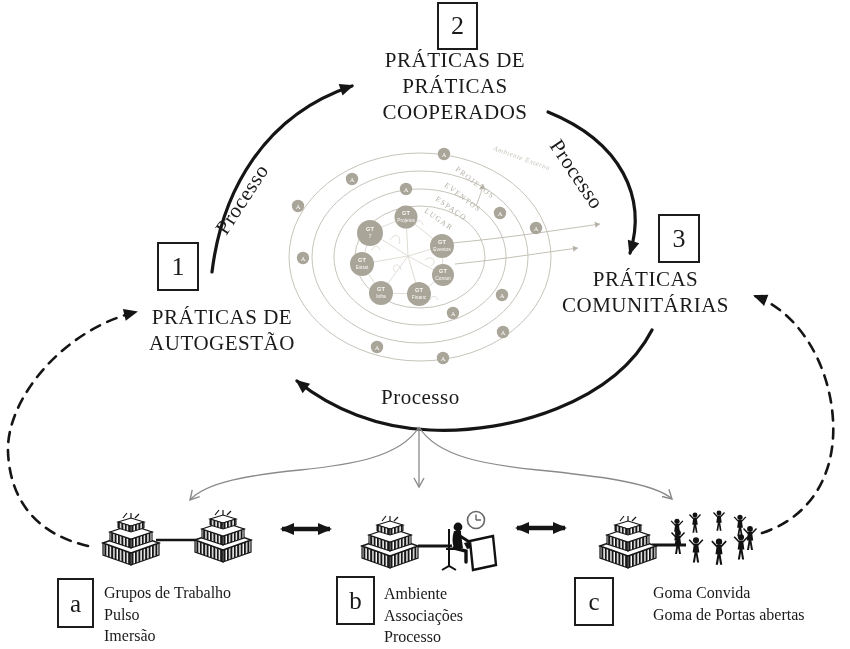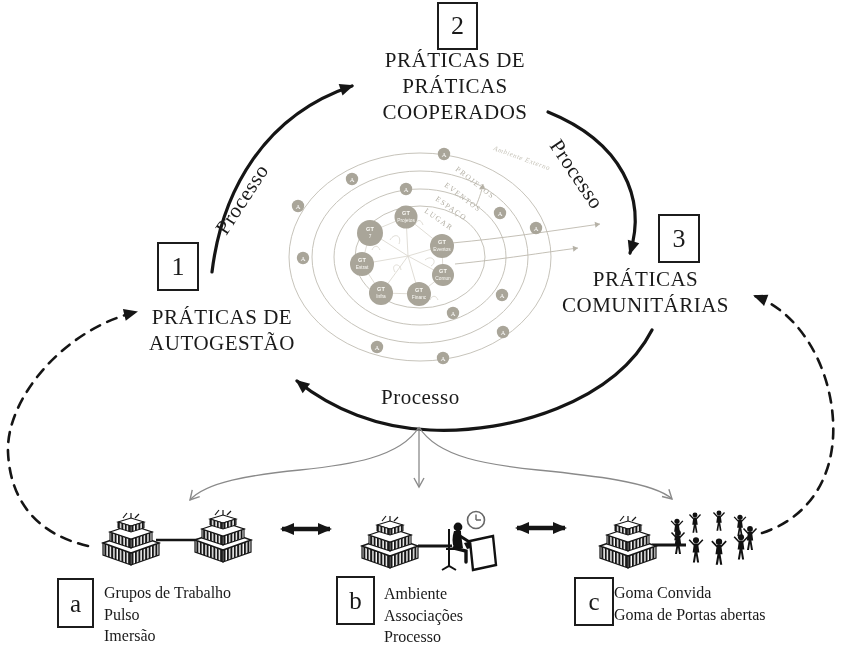--- a/index.html
+++ b/index.html
@@ -284,18 +284,18 @@
   </div>
   <div class="grouplist" style="left:384px;top:583px;">
     <div>Ambiente</div>
     <div>Associações</div>
     <div>Processo</div>
   </div>
 
   <div class="letterbox" style="left:574px;top:577px;width:36px;height:45px;">
     <span>c</span>
   </div>
-  <div class="grouplist" style="left:614px;top:582px;">
+  <div class="grouplist" style="left:614px;top:582px;padding-left:39px;">
     <div>Goma Convida</div>
     <div>Goma de Portas abertas</div>
   </div>
 
 </div>
 
 </body></html>

